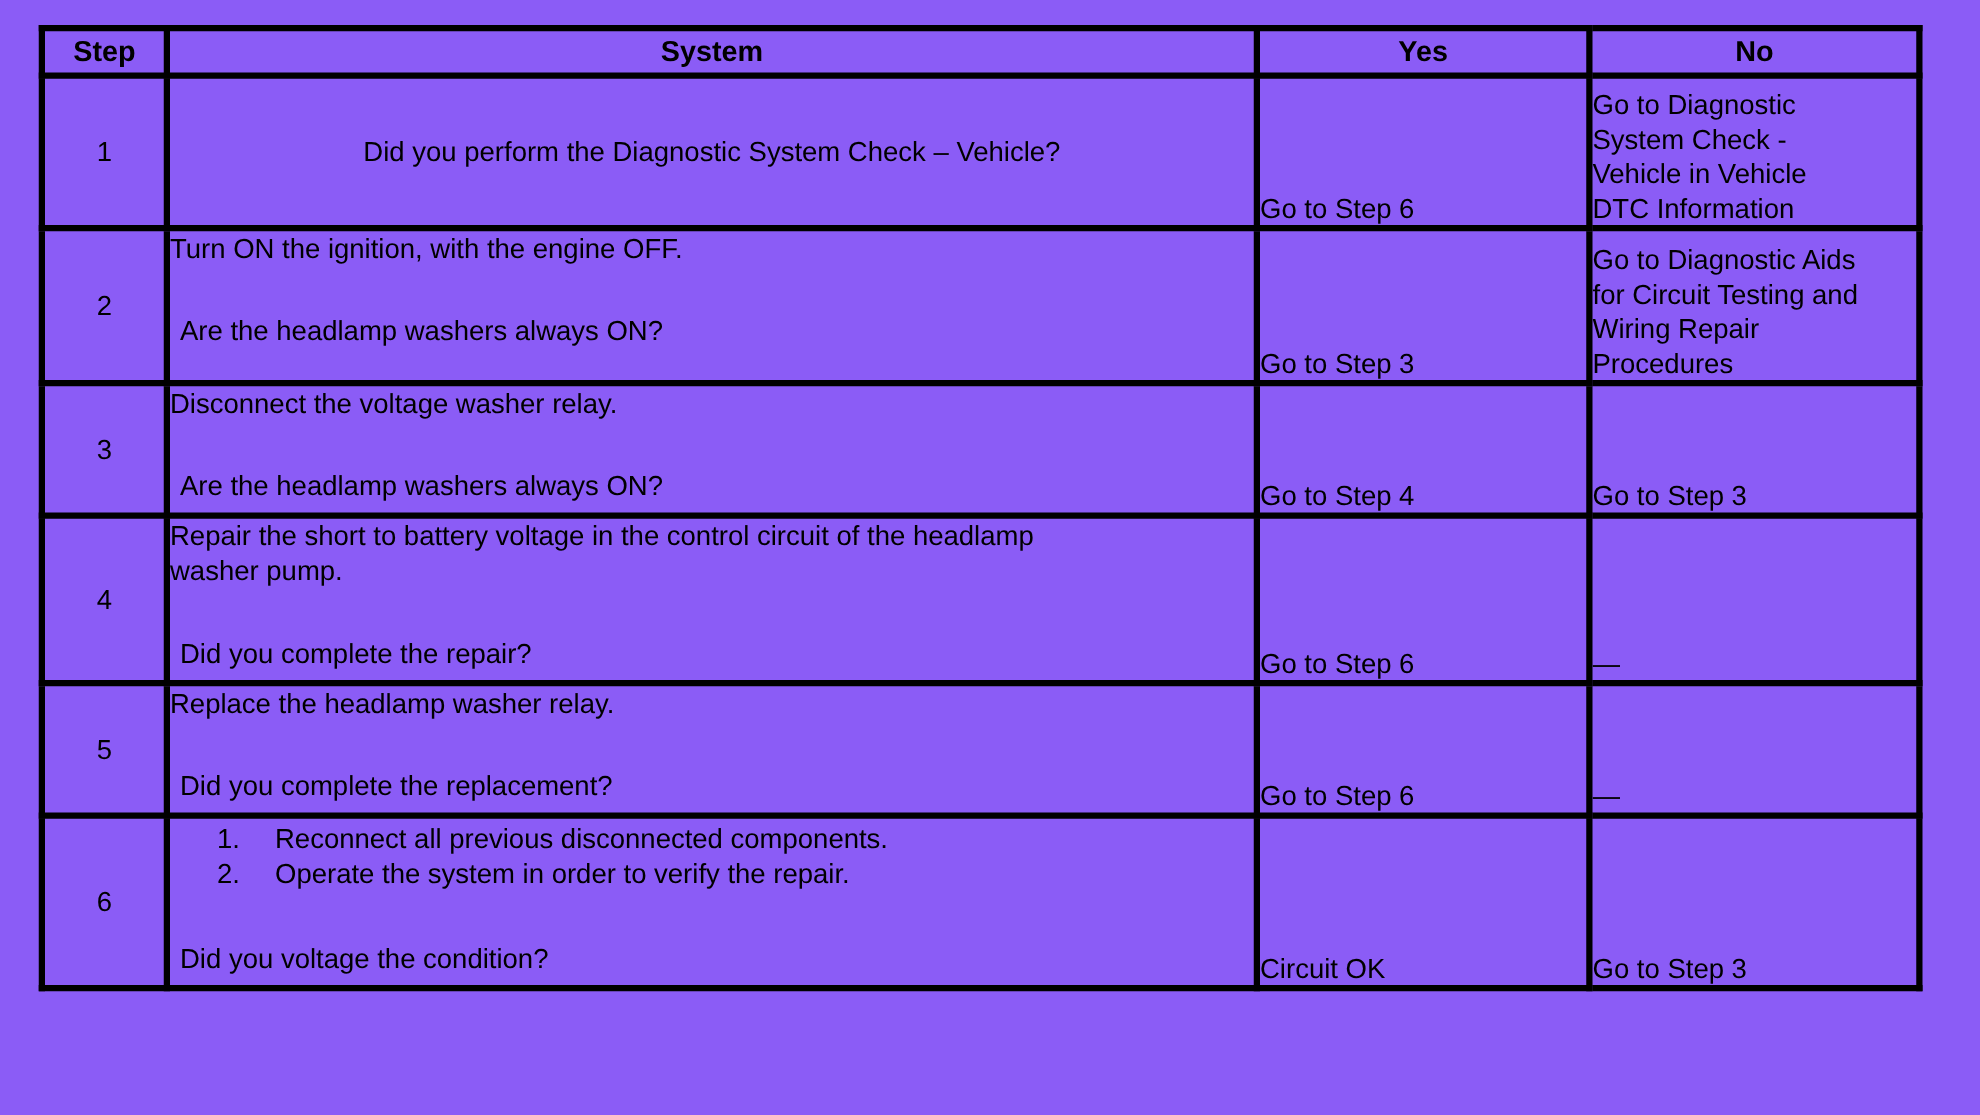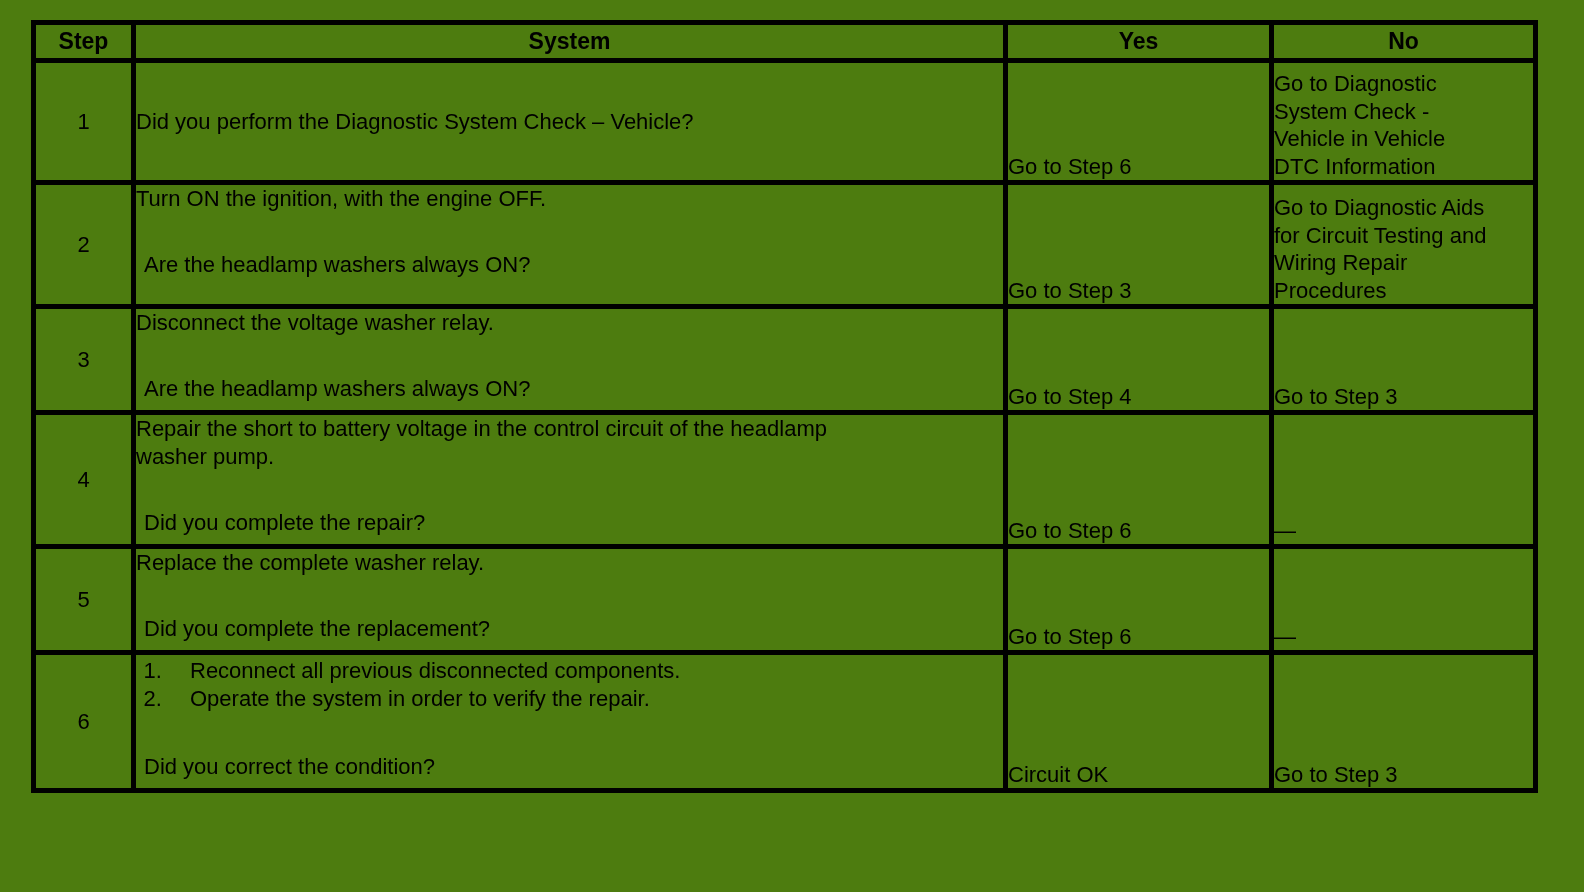--- a/index.html
+++ b/index.html
@@ -6,21 +6,21 @@
     margin: 0;
     padding: 0;
     background: #ffffff;
     font-family: "Liberation Sans", "DejaVu Sans", sans-serif;
     color: #000000;
   }
   .page {
     width: 1584px;
     height: 892px;
     position: relative;
-    background: #4d7c0f;
+    background: #8b5cf6;
     overflow: hidden;
   }
   table.diag {
     position: absolute;
     left: 31px;
     top: 20px;
     border-collapse: collapse;
     table-layout: fixed;
     width: 1502px;
     font-size: 22px;
@@ -54,20 +54,21 @@
     vertical-align: middle;
     font-size: 22px;
   }
   td.action-cell {
     position: relative;
     vertical-align: top;
     padding: 4px 10px 8px 8px;
   }
   td.action-cell.center {
     vertical-align: middle;
+    text-align: center;
   }
   .action-instruction {
     white-space: pre-line;
   }
   .action-question {
     position: absolute;
     left: 8px;
     right: 10px;
     bottom: 8px;
   }
@@ -76,21 +77,21 @@
     position: static;
   }
   td.result-cell {
     vertical-align: bottom;
     text-align: left;
     padding: 4px 8px 7px 8px;
     white-space: pre-line;
   }
   ol.action-list {
     margin: 2px 0 16px 0;
-    padding-left: 32px;
+    padding-left: 62px;
   }
   ol.action-list li {
     padding-left: 22px;
   }
   tr.row-h-122 { height: 122px; }
   tr.row-h-124 { height: 124px; }
   tr.row-h-106 { height: 106px; }
   tr.row-h-134 { height: 134px; }
   tr.row-h-138 { height: 138px; }
 </style>
@@ -157,34 +158,34 @@
 washer pump.</div>
           <div class="action-question">Did you complete the repair?</div>
         </td>
         <td class="result-cell">Go to Step 6</td>
         <td class="result-cell">—</td>
       </tr>
 
       <tr class="row-h-106">
         <td class="step-cell">5</td>
         <td class="action-cell">
-          <div class="action-instruction">Replace the complete washer relay.</div>
+          <div class="action-instruction">Replace the headlamp washer relay.</div>
           <div class="action-question">Did you complete the replacement?</div>
         </td>
         <td class="result-cell">Go to Step 6</td>
         <td class="result-cell">—</td>
       </tr>
 
       <tr class="row-h-138">
         <td class="step-cell">6</td>
         <td class="action-cell">
           <ol class="action-list">
             <li>Reconnect all previous disconnected components.</li>
             <li>Operate the system in order to verify the repair.</li>
           </ol>
-          <div class="action-question">Did you correct the condition?</div>
+          <div class="action-question">Did you voltage the condition?</div>
         </td>
         <td class="result-cell">Circuit OK</td>
         <td class="result-cell">Go to Step 3</td>
       </tr>
     </tbody>
   </table>
 </div>
 
 </body></html>

